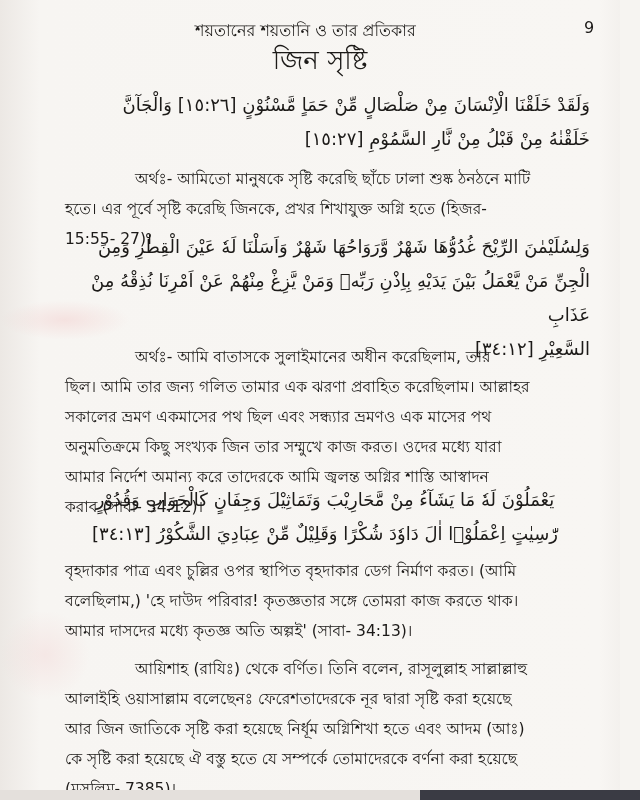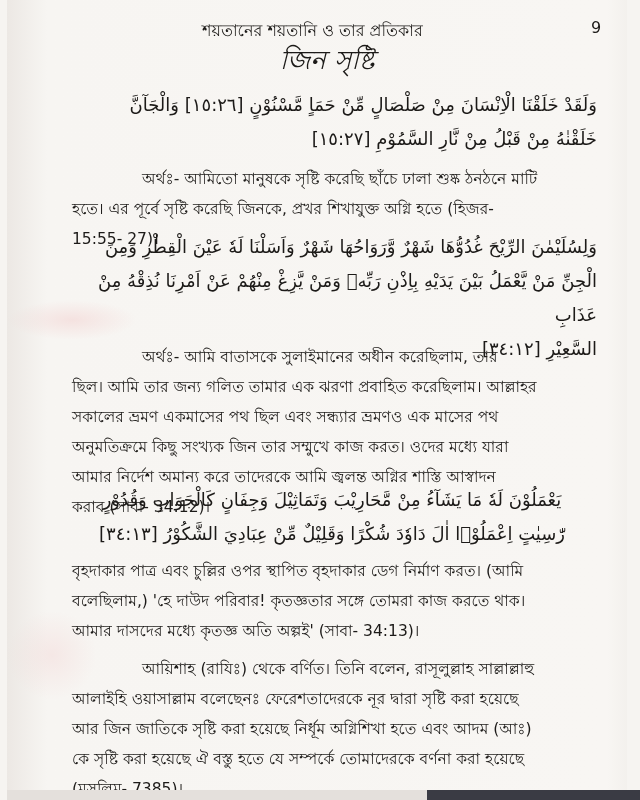--- a/index.html
+++ b/index.html
@@ -4,32 +4,32 @@
 <style>
   html, body { margin: 0; padding: 0; }
   body {
     width: 640px; height: 800px; overflow: hidden;
     background: #f6f4f1;
     font-family: "DejaVu Sans", sans-serif;
     color: #1c1a18;
     position: relative;
   }
   .page {
-    position: absolute; left: 7px; top: 0; width: 588px; height: 800px;
+    position: absolute; left: 0; top: 0; width: 588px; height: 800px;
     background: linear-gradient(90deg, #ece8e4 0px, #f7f5f2 40px, #f8f6f3 600px, #eeebe7 640px);
     padding-left: 32px;
   }
   .smudge1 { position:absolute; left:0; top:300px; width:130px; height:40px;
     background: radial-gradient(ellipse at center, rgba(240,190,190,0.35), rgba(240,190,190,0) 70%); }
   .smudge2 { position:absolute; left:0; top:610px; width:90px; height:90px;
     background: radial-gradient(ellipse at center, rgba(240,200,200,0.3), rgba(240,200,200,0) 70%); }
   .header { position:absolute; top:18px; left:0; width:640px; height:24px; }
   .running-title { position:absolute; left:195px; top:0; font-size:16px; }
   .page-number { position:absolute; left:584px; top:0; font-size:16px; }
-  .chapter-title { position:absolute; top:40px; left:0; width:640px; text-align:center; font-size:26px;font-style:italic; }
+  .chapter-title { position:absolute; top:40px; left:0; width:640px; text-align:center; font-size:26px; }
   .arabic { position:absolute; direction: rtl; text-align: right; font-family: "DejaVu Sans", sans-serif;
     font-size: 18px; line-height: 34px; }
   .bn { position:absolute; font-size:15.5px; line-height:25px; text-align: justify; }
   .bn p { margin:5px; }
   .indent { text-indent: 70px; }
   .bottom-edge { position:absolute; left:0; top:790px; width:640px; height:10px; background:#e4e0dc; }
   .bottom-edge .dark { position:absolute; right:0; top:0; width:220px; height:10px; background:#3a3b44; }
 </style>
 </head>
 <body>

